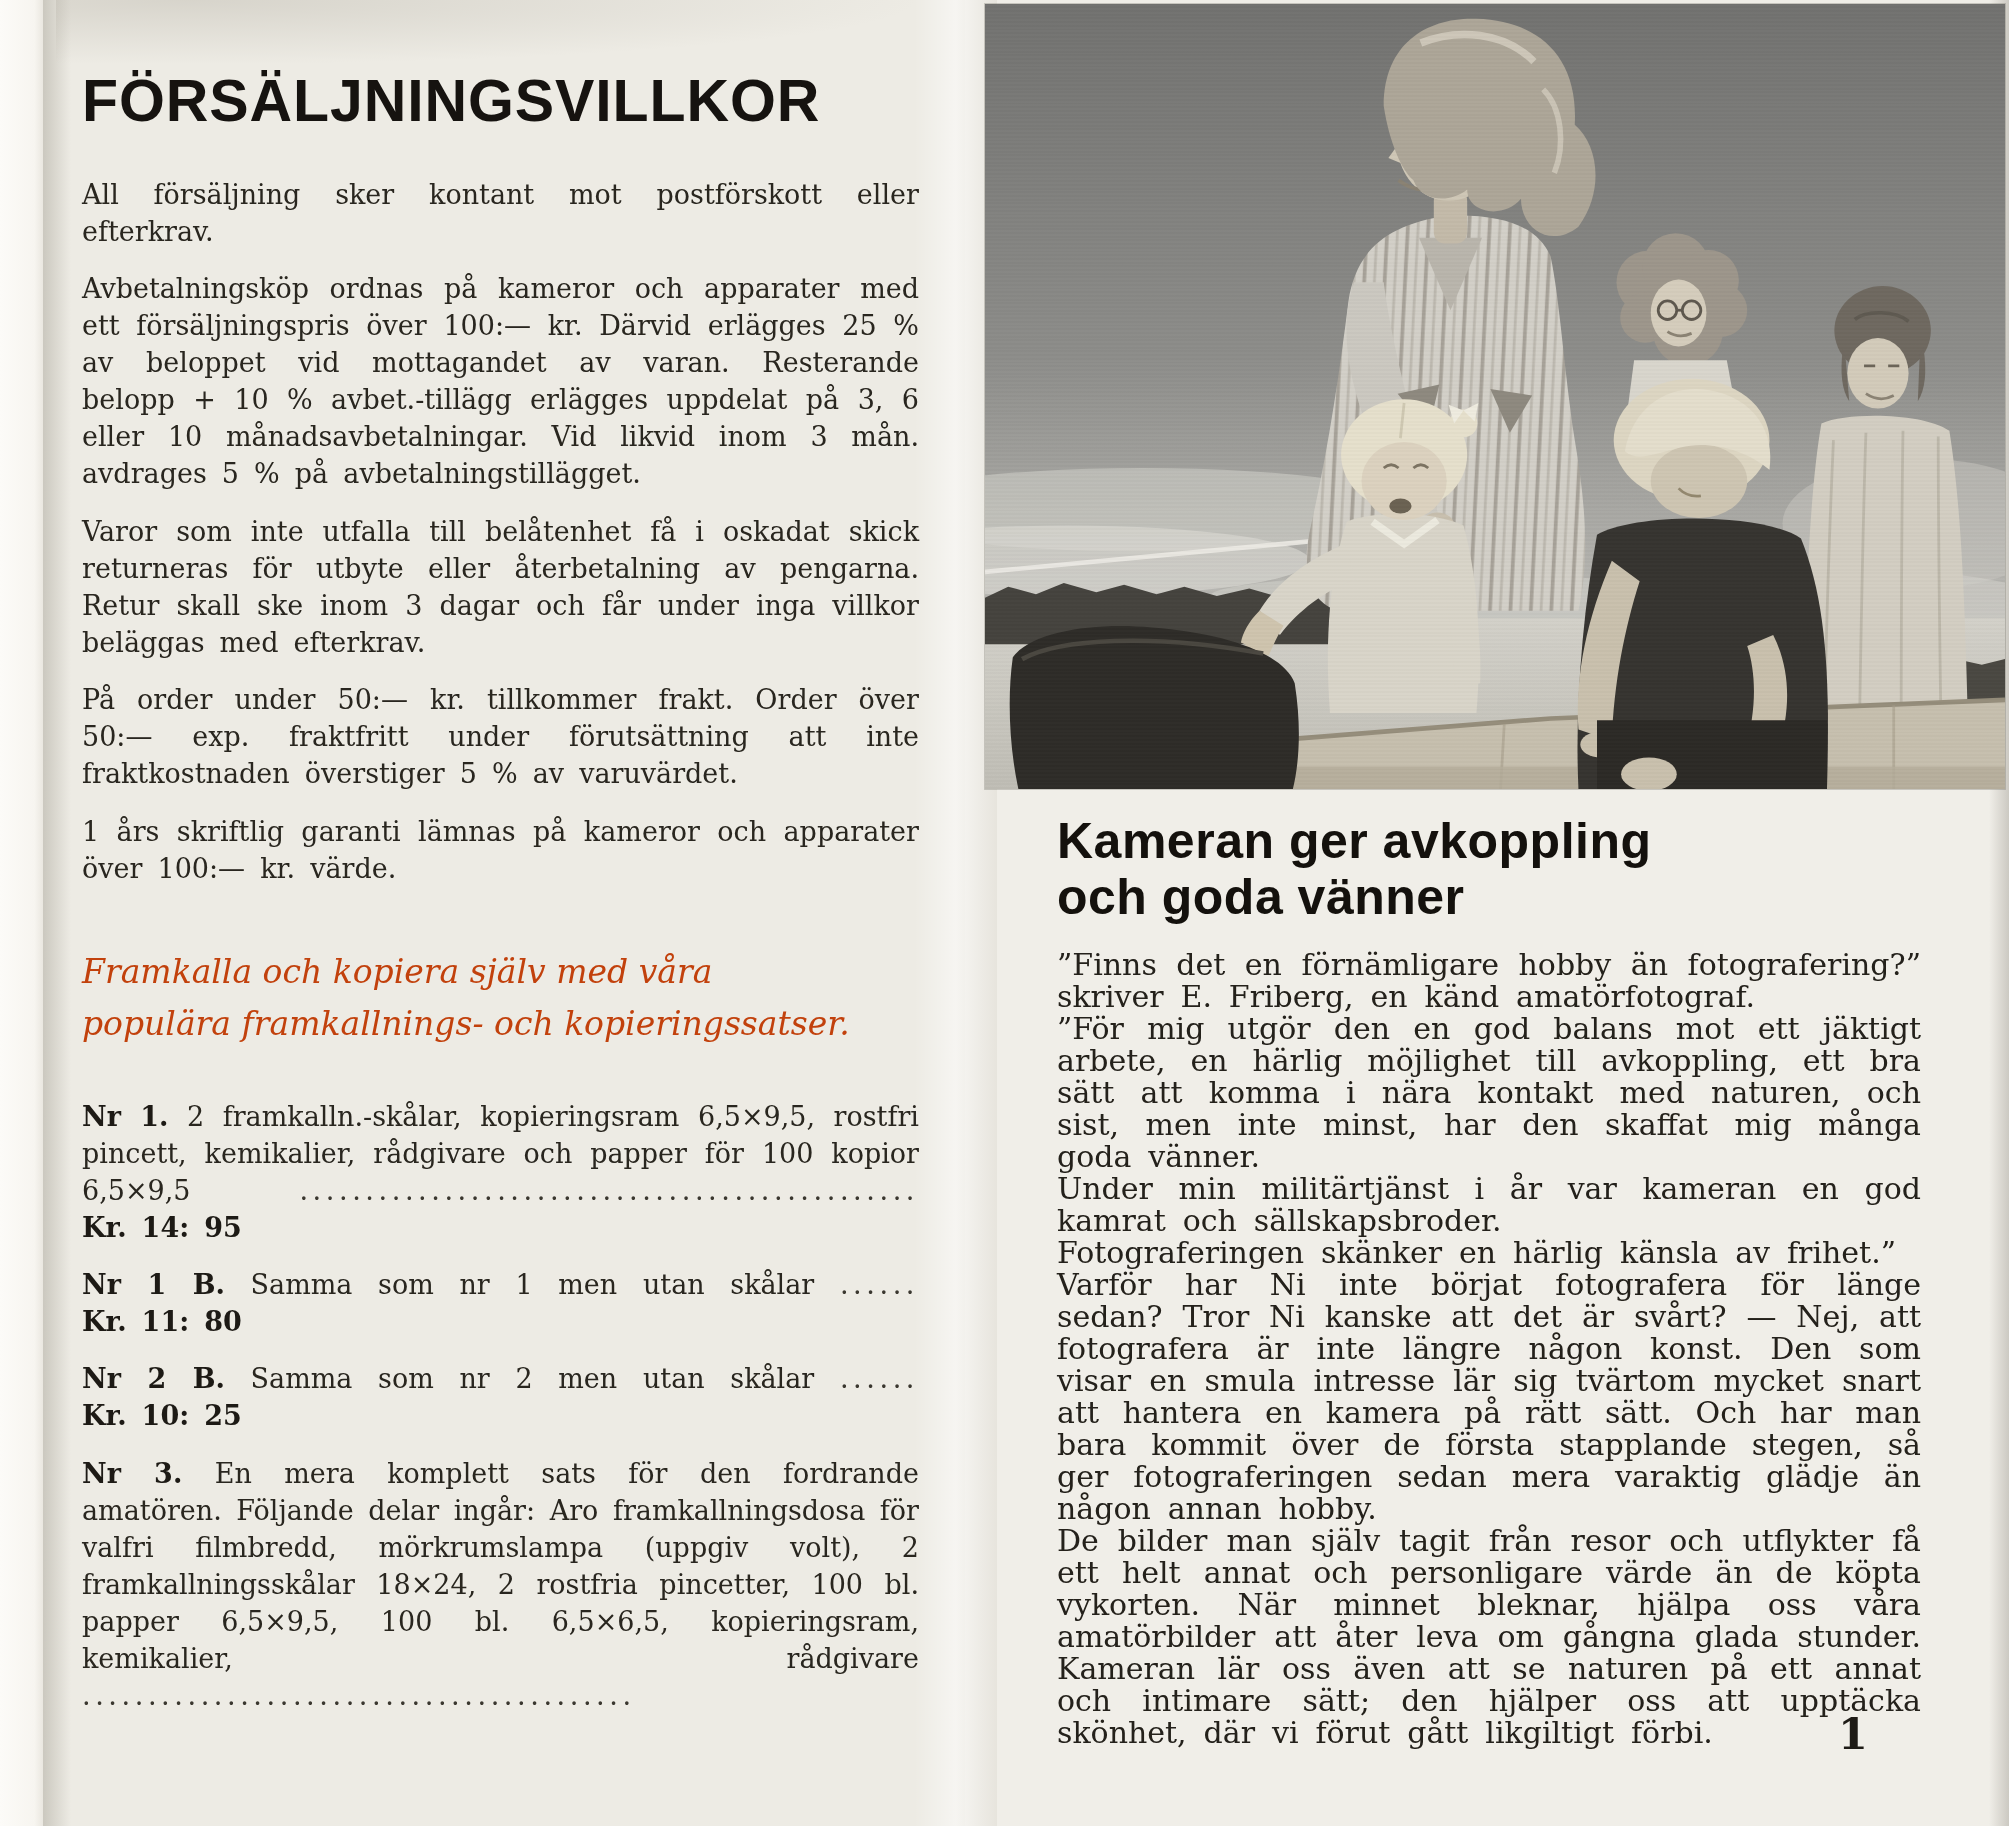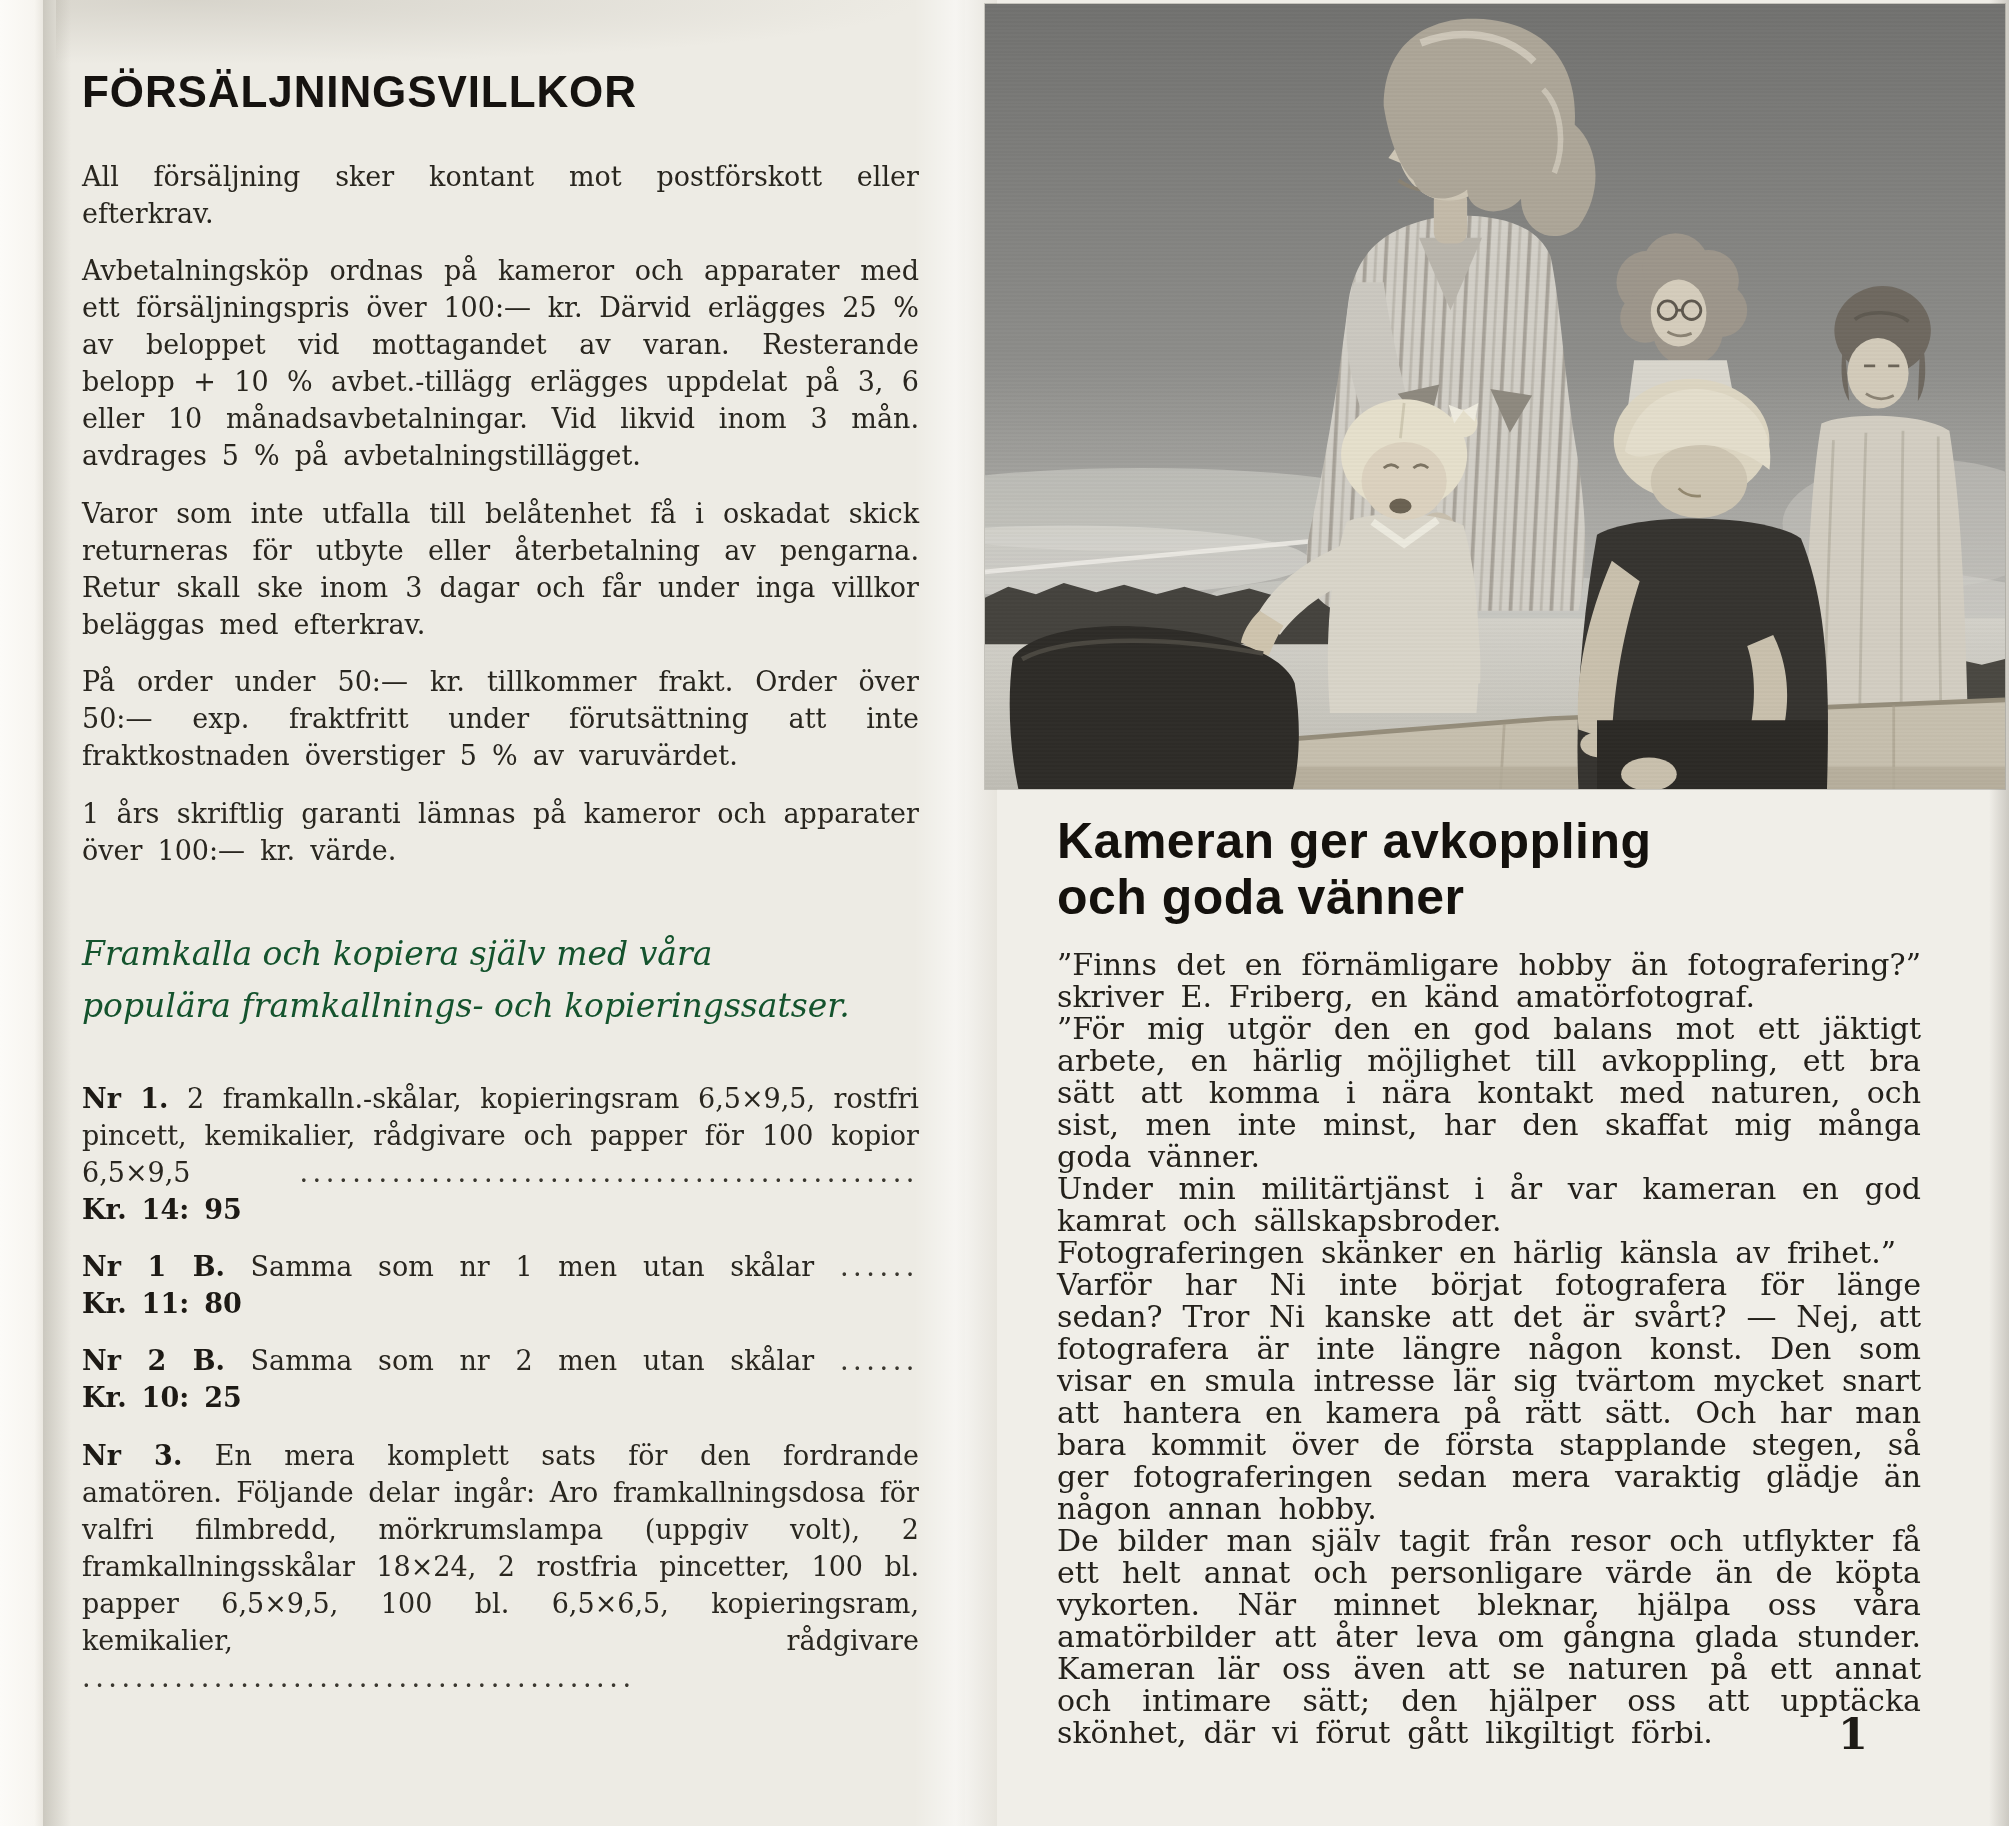--- a/index.html
+++ b/index.html
@@ -14,24 +14,24 @@
   .right-edge-shadow{position:absolute;right:0;top:0;width:20.4px;height:100%;
                      background:linear-gradient(270deg,rgba(110,105,95,.28),rgba(110,105,95,0));}
   .gutter-light{position:absolute;left:914px;top:0;width:83px;height:100%;
                 background:linear-gradient(90deg,rgba(255,255,255,0),rgba(255,255,255,.5),rgba(214,210,200,.35));}
   .top-smudge{position:absolute;left:56px;top:0;width:872px;height:65px;
               background:radial-gradient(ellipse at 15% 0%,rgba(150,144,130,.25),rgba(150,144,130,0) 70%);}
 
   
   .page-left{position:absolute;left:82px;top:67px;width:837px;}
   .main-title{font-family:"Liberation Sans","DejaVu Sans",sans-serif;font-weight:bold;
-              font-size:44px;letter-spacing:0.9px;color:#161310;margin:0 0 41px 0;}
+              font-size:59px;letter-spacing:0.9px;color:#161310;margin:0 0 41px 0;}
   .body-par{font-size:27px;line-height:37px;text-align:justify;word-spacing:6.5px;margin:0 0 20.4px 0;}
   .promo{font-style:italic;font-weight:normal;font-size:33px;line-height:52px;
-         color:#14532d;margin:59px 0 48px 0;}
+         color:#c2410c;margin:59px 0 48px 0;}
   .price-item{font-size:27px;line-height:37px;text-align:justify;word-spacing:5.6px;margin:0 0 20.4px 0;}
   .price-item b{font-weight:bold;color:#1d1a15;}
   .price-item .leader{letter-spacing:4.6px;color:#3a372f;}
   .price-item .price{white-space:nowrap;}
 
   
   .photo{position:absolute;left:985px;top:3.7px;width:1020px;height:785px;background:#8b8b88;
          box-shadow:0 0 0 0.9px rgba(90,88,80,.3);}
   .photo svg{display:block;width:100%;height:100%;}
   .photo::after{content:"";position:absolute;inset:0;pointer-events:none;opacity:.5;

